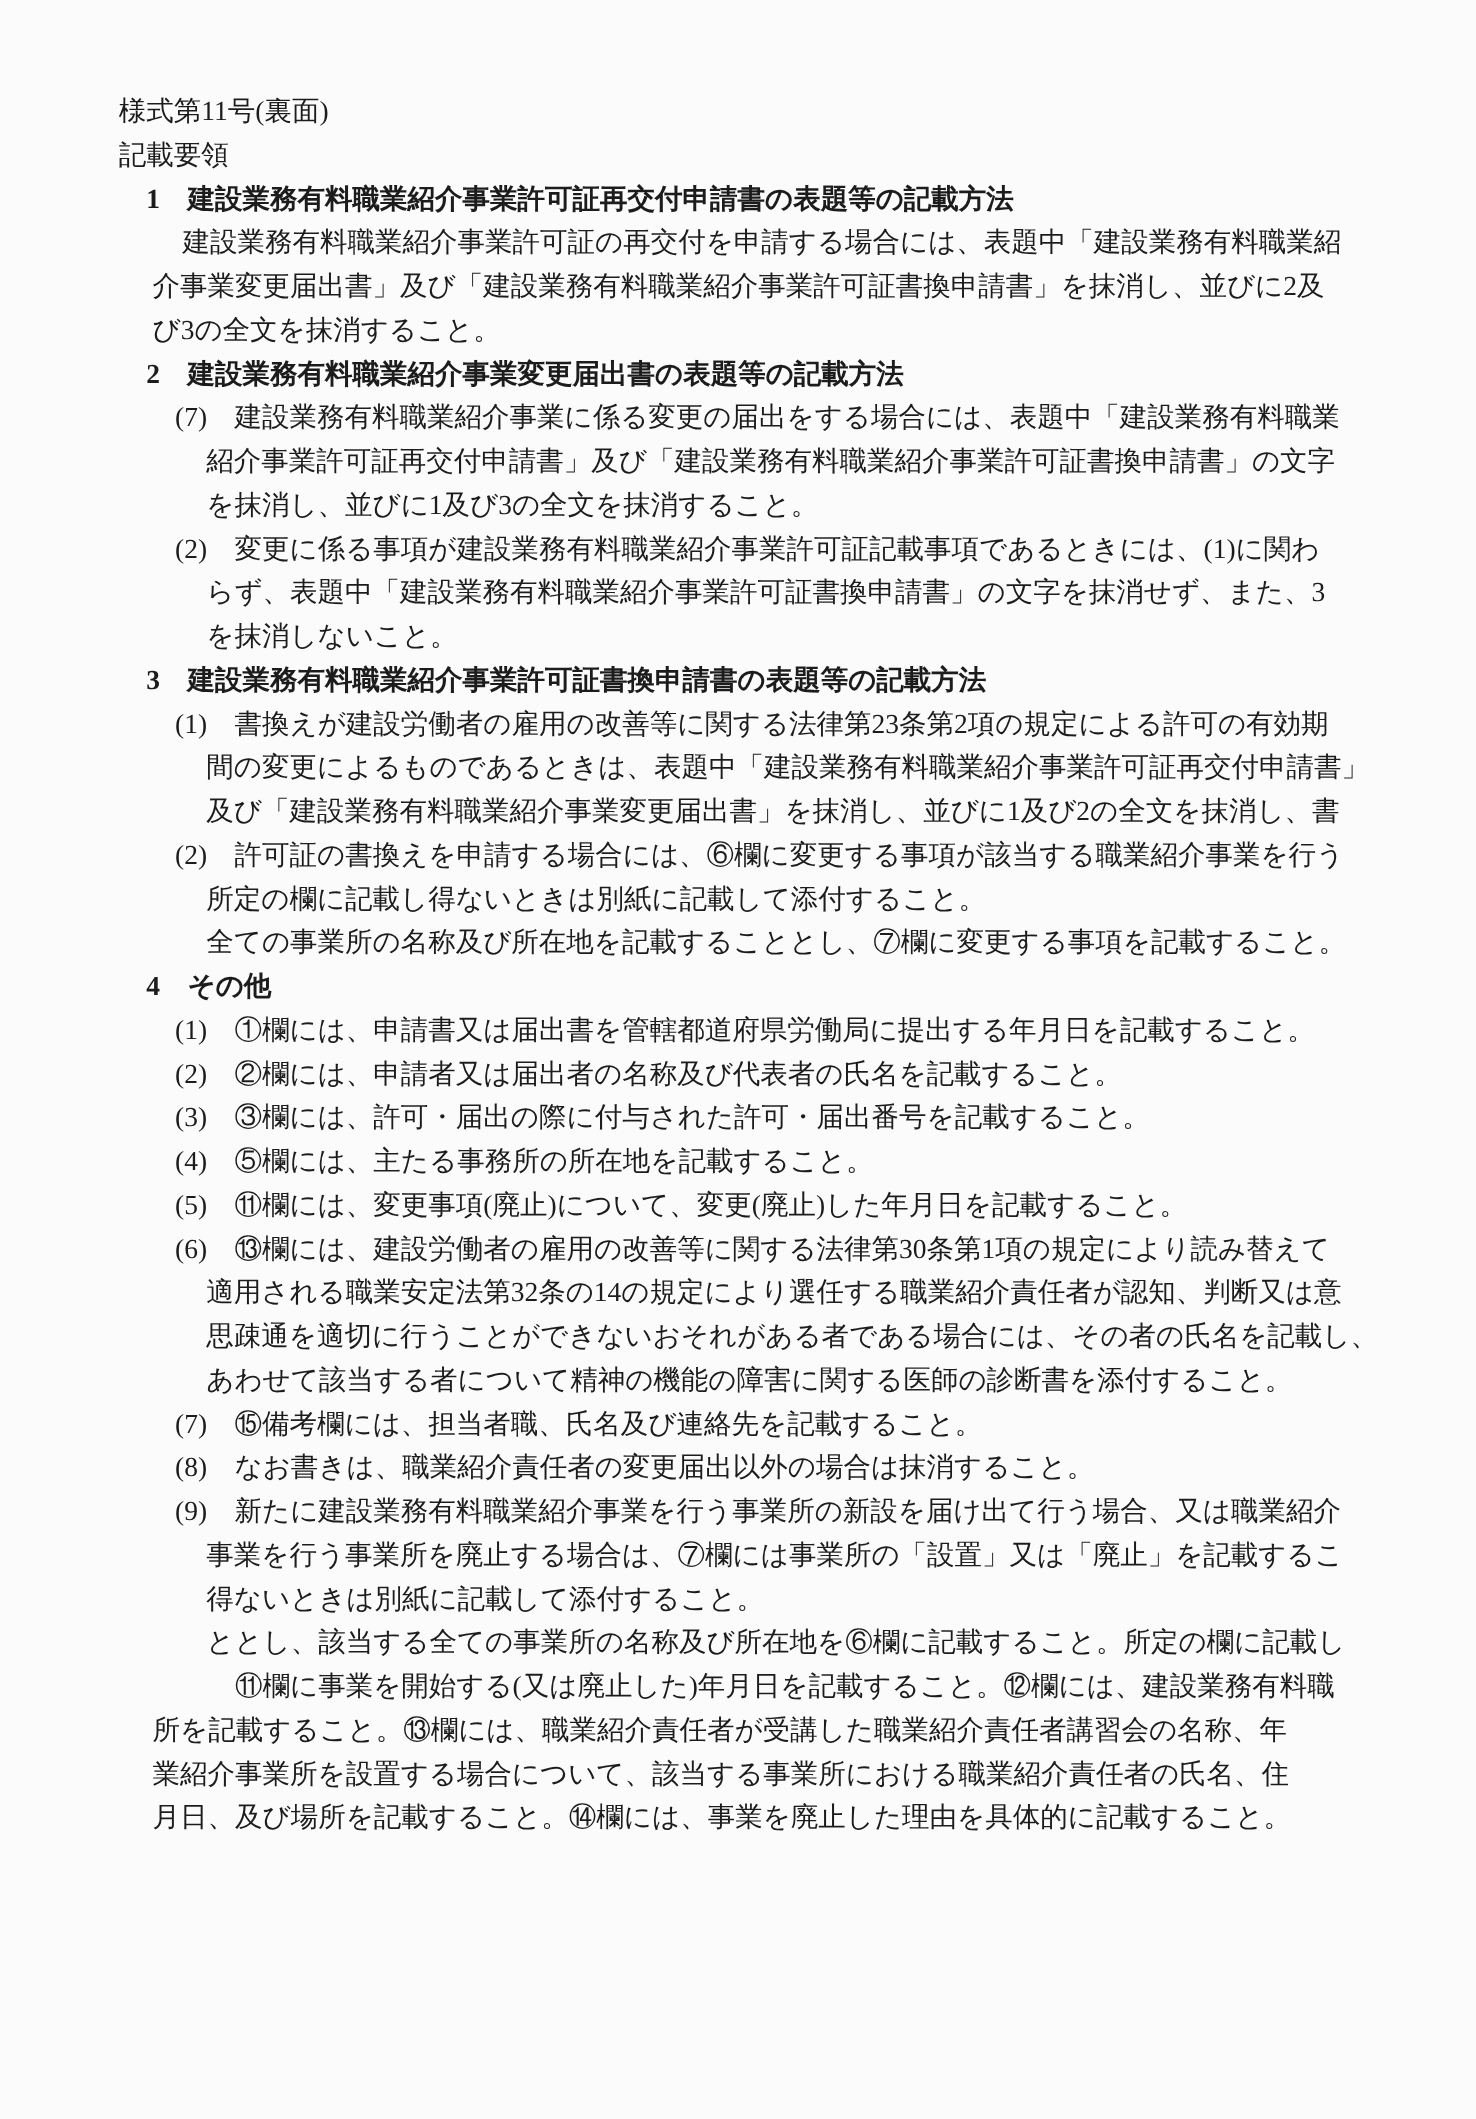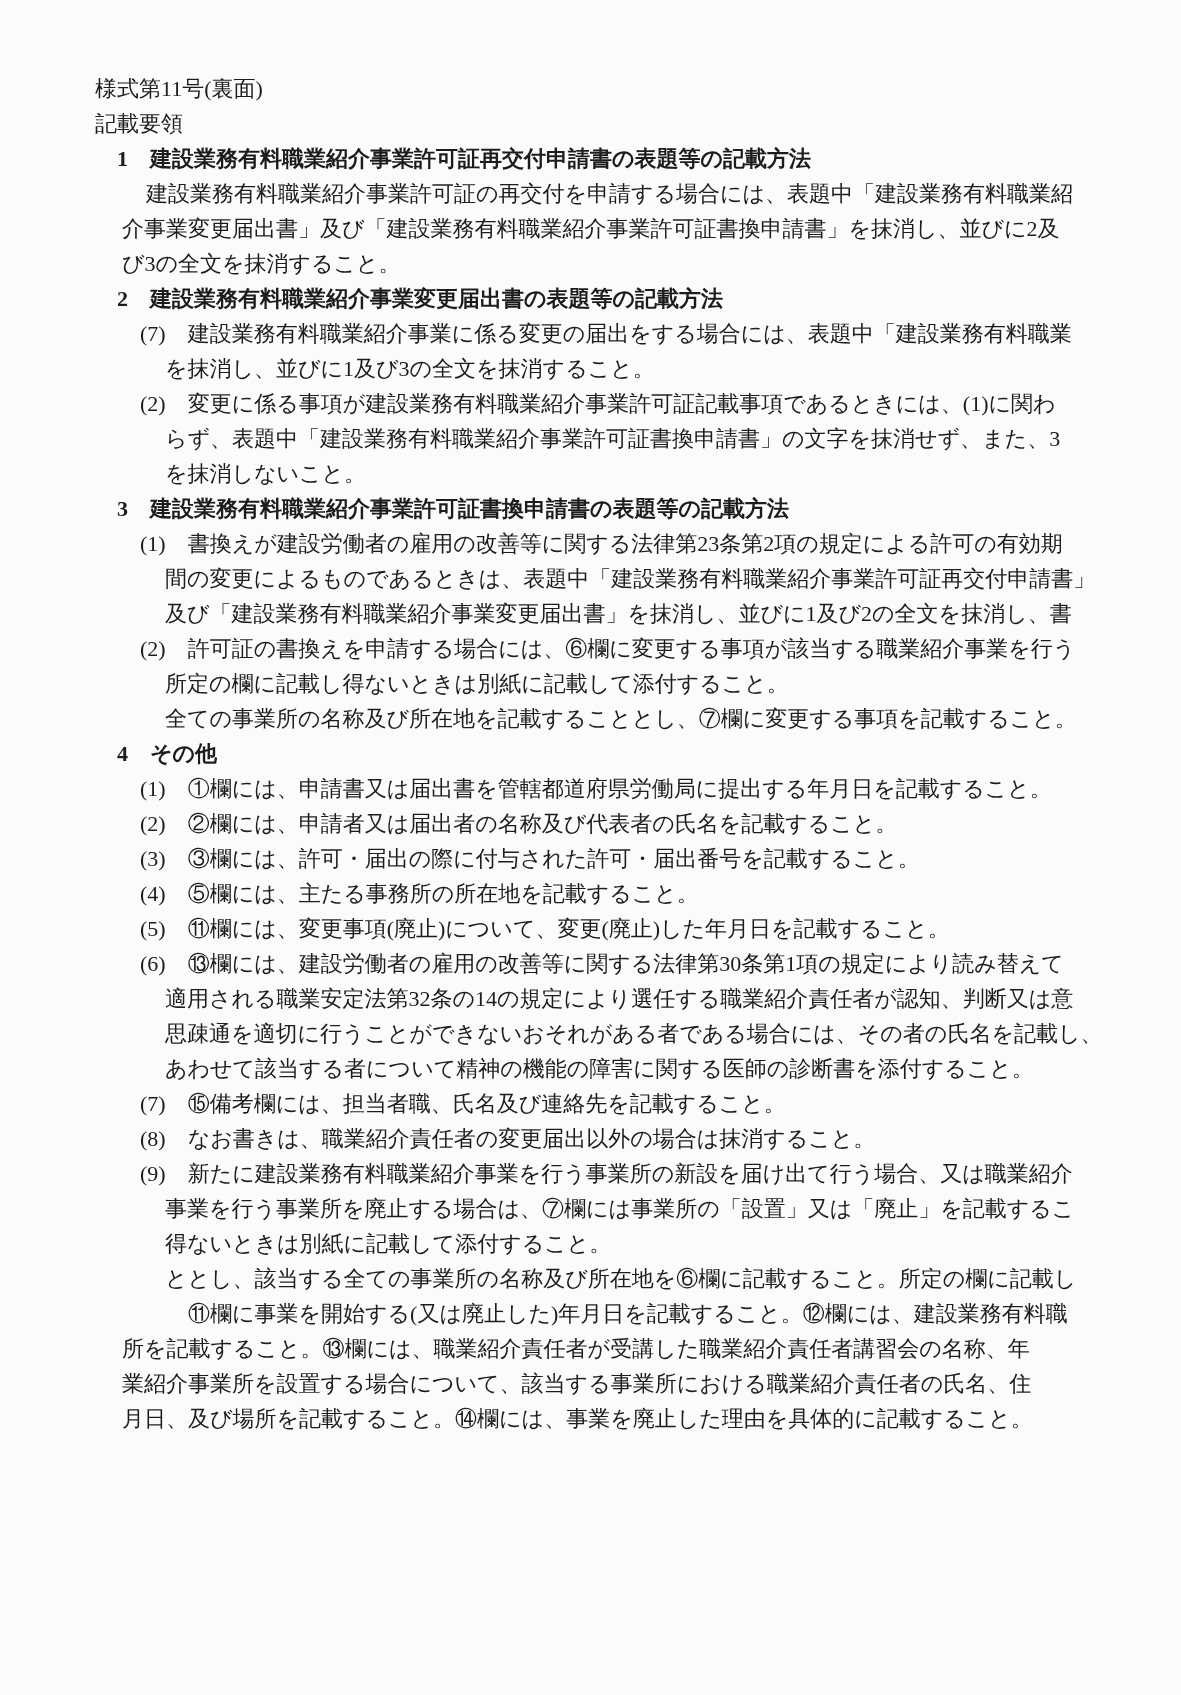--- a/index.html
+++ b/index.html
@@ -42,20 +42,21 @@
   <div class="line i0">様式第11号(裏面)</div>
   <div class="line i0">記載要領</div>
 
   <div class="line sec">1　建設業務有料職業紹介事業許可証再交付申請書の表題等の記載方法</div>
   <div class="line p1">建設業務有料職業紹介事業許可証の再交付を申請する場合には、表題中「建設業務有料職業紹</div>
   <div class="line hang1">介事業変更届出書」及び「建設業務有料職業紹介事業許可証書換申請書」を抹消し、並びに2及</div>
   <div class="line hang1">び3の全文を抹消すること。</div>
 
   <div class="line sec">2　建設業務有料職業紹介事業変更届出書の表題等の記載方法</div>
   <div class="line sub">(7)　建設業務有料職業紹介事業に係る変更の届出をする場合には、表題中「建設業務有料職業</div>
+  <div class="line hang3">紹介事業許可証再交付申請書」及び「建設業務有料職業紹介事業許可証書換申請書」の文字</div>
   <div class="line hang3">を抹消し、並びに1及び3の全文を抹消すること。</div>
   <div class="line sub">(2)　変更に係る事項が建設業務有料職業紹介事業許可証記載事項であるときには、(1)に関わ</div>
   <div class="line hang3">らず、表題中「建設業務有料職業紹介事業許可証書換申請書」の文字を抹消せず、また、3</div>
   <div class="line hang3">を抹消しないこと。</div>
 
   <div class="line sec">3　建設業務有料職業紹介事業許可証書換申請書の表題等の記載方法</div>
   <div class="line sub">(1)　書換えが建設労働者の雇用の改善等に関する法律第23条第2項の規定による許可の有効期</div>
   <div class="line hang3">間の変更によるものであるときは、表題中「建設業務有料職業紹介事業許可証再交付申請書」</div>
   <div class="line hang3">及び「建設業務有料職業紹介事業変更届出書」を抹消し、並びに1及び2の全文を抹消し、書</div>
   <div class="line sub">(2)　許可証の書換えを申請する場合には、⑥欄に変更する事項が該当する職業紹介事業を行う</div>

